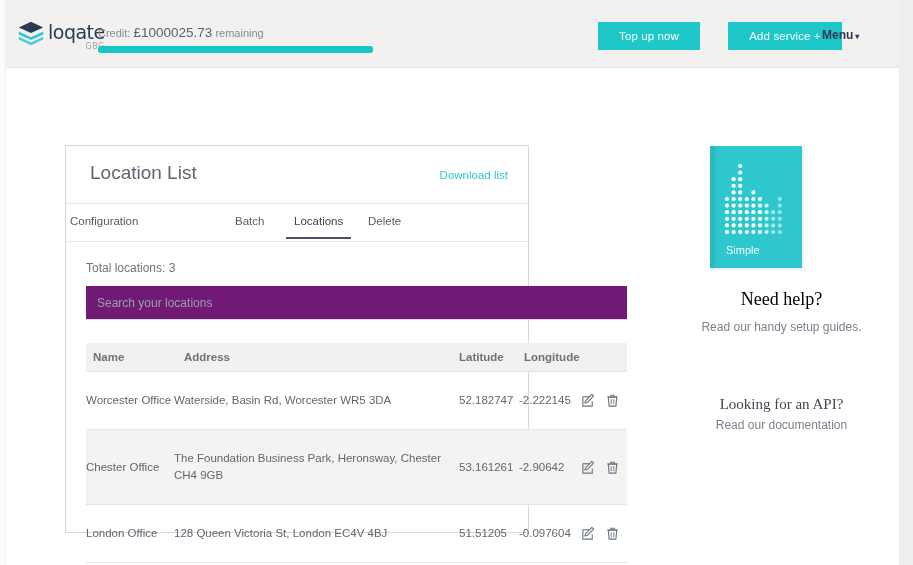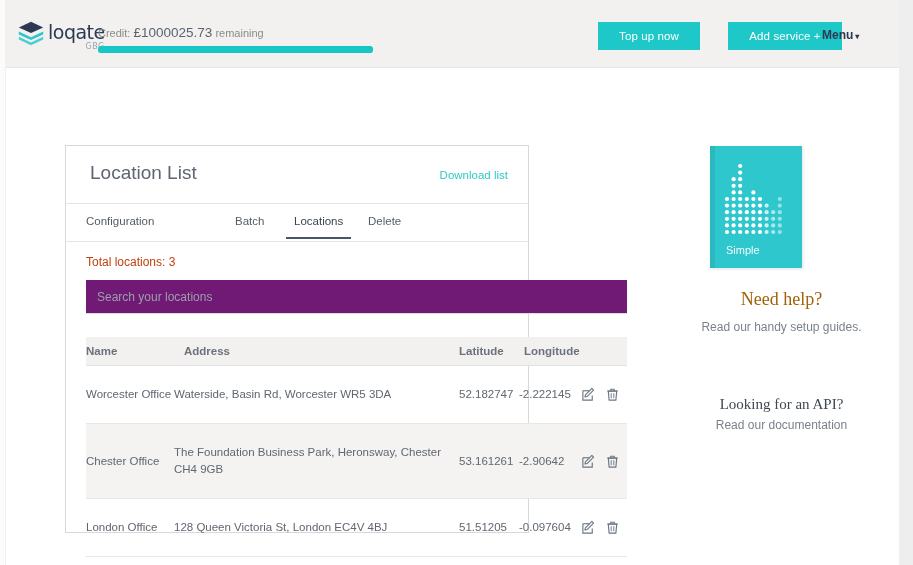--- a/index.html
+++ b/index.html
@@ -107,48 +107,48 @@
   .tab {
     position: absolute; top: 11px;
     font-size: 11.5px; color: #555c66; cursor: pointer;
     padding-bottom: 11px;
   }
   .tab.active { color: #3c4450; }
   .tab.active:after {
     content: ""; position: absolute; left: -8px; right: -8px; bottom: -1px;
     height: 2px; background: #4a5568;
   }
-  #tab-configuration { left: 20px; }
+  #tab-configuration { left: 4px; }
   #tab-batch        { left: 169px; }
   #tab-locations    { left: 228px; }
   #tab-delete       { left: 302px; }
 
   .card-body { position: relative; padding: 0 20px; }
   .total-locations {
-    margin-top: 13px; font-size: 12px; color: #c2410c;
+    margin-top: 19px; font-size: 12px; color: #737373;
   }
   .search-box {
     margin-top: 11px; height: 34px; width: 541px;
     background: #701a75; border: none; border-bottom: 1px solid #dcdcdc;
     font-size: 12px; color: #9aa0a8; padding: 0 11px;
     font-family: "Liberation Sans", sans-serif;
   }
   .search-box::placeholder { color: #9aa0a8; }
 
   table.loc-table {
     margin-top: 23px; width: 541px;
     border-collapse: collapse; table-layout: fixed;
   }
   table.loc-table thead th {
     background: #f2f1f0; color: #6c727c;
     font-size: 11.5px; font-weight: bold; text-align: left;
     padding: 8px 0 8px 0; height: 27px;
     border-bottom: 1px solid #e2e2e2;
   }
-  table.loc-table thead th.c-name { width: 88px; }
+  table.loc-table thead th.c-name { padding-left: 7px; width: 88px; }
   table.loc-table thead th.c-addr { padding-left: 10px; width: 285px; }
   table.loc-table thead th.c-lat  { width: 60px; text-align: left; }
   table.loc-table thead th.c-lng  { width: 62px; padding-left: 5px; text-align: left; margin-top: 36px;}
   table.loc-table thead th.c-act  { width: 46px; }
 
   table.loc-table tbody td {
     font-size: 11.5px; color: #606771;
     padding: 20px 0; vertical-align: middle;
     border-bottom: 1px solid #e7e7e7;
     line-height: 17px;
@@ -177,21 +177,21 @@
     background: rgba(0,0,0,0.07);
   }
   .promo-dots { position: absolute; left: 14px; top: 12px; }
   .promo-label {
     position: absolute; left: 16px; bottom: 12px;
     color: #ffffff; font-size: 11px; opacity: 0.95;
   }
 
   .help-title {
     position: absolute; left: 650px; width: 263px; text-align: center;
-    top: 289px; font-size: 18px; color: #a16207;
+    top: 289px; font-size: 18px; color: #000000;
     font-family: "Liberation Serif", serif;
   }
   .help-sub {
     position: absolute; left: 650px; width: 263px; text-align: center;
     top: 320px; font-size: 12px; color: #7b828c; cursor: pointer;
   }
   .api-title {
     position: absolute; left: 650px; width: 263px; text-align: center;
     top: 396px; font-size: 15px; color: #3f4753;
     font-family: "Liberation Serif", serif;

